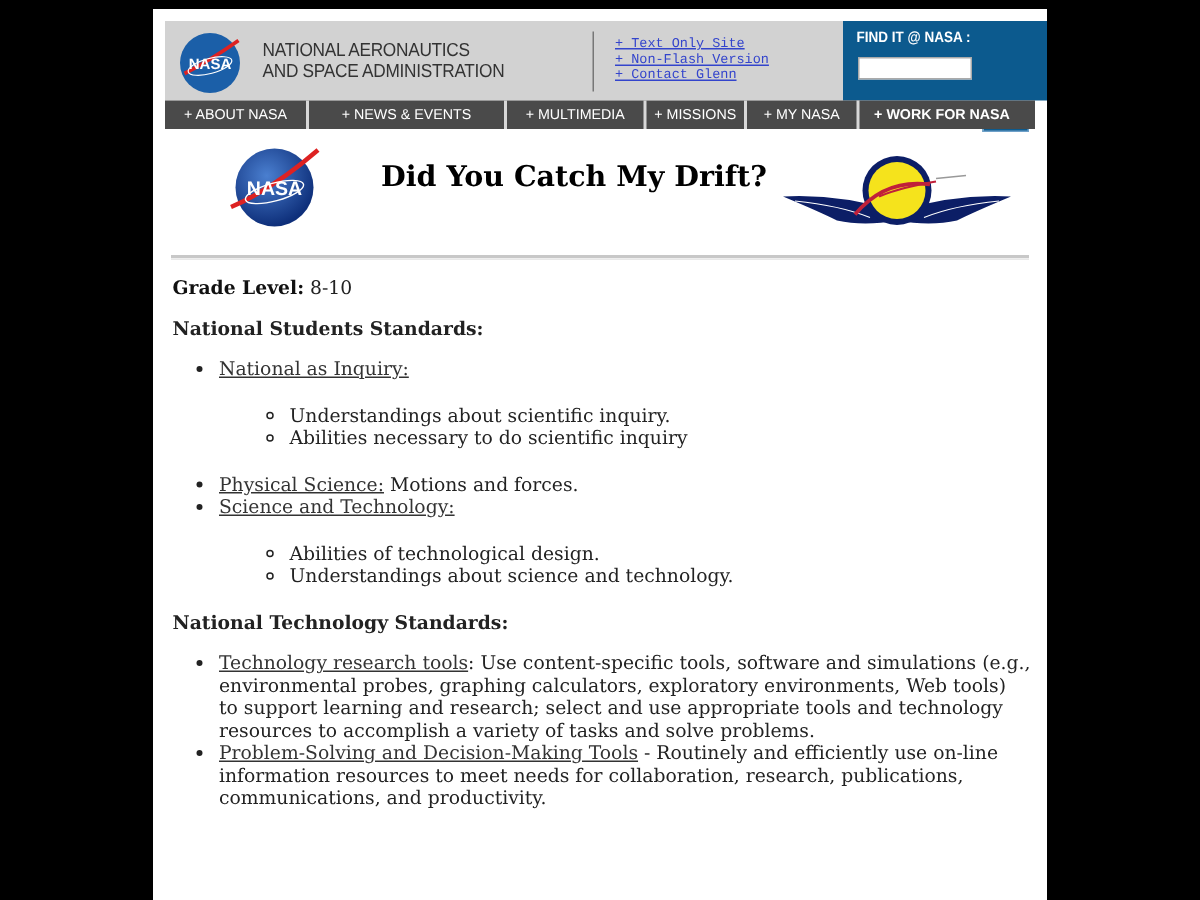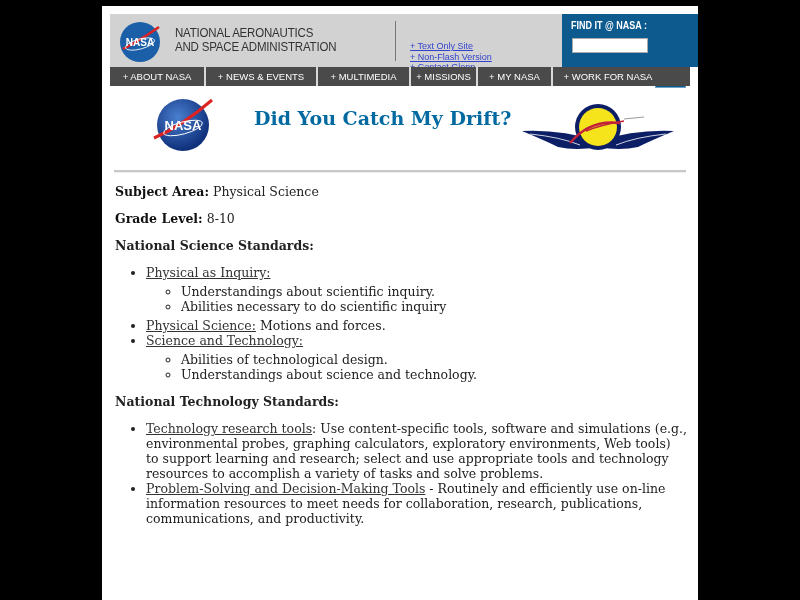--- a/index.html
+++ b/index.html
@@ -2,39 +2,39 @@
 <html><head>
 <meta charset="utf-8">
 <style>
   html, body { margin:0; padding:0; }
   body { width:800px; height:600px; background:#000; overflow:hidden; position:relative; font-family:"DejaVu Serif", serif; }
   .page { position:absolute; left:102px; top:6px; width:596px; height:600px; background:#fff; overflow:hidden; }
   .header { position:absolute; left:8px; top:8px; width:580px; height:53px; background:#d2d2d2; }
   .logo-small { position:absolute; left:9px; top:7px; width:42px; height:42px; }
   .agency { position:absolute; left:65px; top:12px; font-family:"Liberation Sans", sans-serif; font-size:12.5px; line-height:14px; color:#333; letter-spacing:-0.2px; transform:scaleX(0.92); transform-origin:left top; }
   .vsep { position:absolute; left:285px; top:7px; width:1px; height:40px; background:#777; }
-  .quicklinks { position:absolute; left:300px; top:27px; font-family:Liberation Sans, sans-serif; font-size:9px; line-height:10.5px; }
+  .quicklinks { position:absolute; left:300px; top:10px; font-family:Liberation Mono, monospace; font-size:9px; line-height:10.5px; }
   .quicklinks a { display:block; color:#3344cc; text-decoration:underline; }
   .find-panel { position:absolute; left:452px; top:0; width:148px; height:53px; background:#0c5a8e; }
   .find-label { position:absolute; left:9px; top:6px; color:#fff; font-family:"Liberation Sans", sans-serif; font-size:10px; font-weight:bold; transform:scaleX(0.9); transform-origin:left top; }
   .find-input { position:absolute; left:10px; top:24px; width:74px; height:13px; border:1px solid #aaa; background:#fff; padding:0; margin:0; }
   .go-btn { position:absolute; left:93px; top:23px; width:29px; height:15px; border:1px solid #6ea0c8; background:#0c5a8e; color:#fff; font-family:Liberation Sans, sans-serif; font-size:9.5px; text-align:center; line-height:15px; padding:0;margin-top:34px; }
   .nav { position:absolute; left:8px; top:61px; width:580px; height:19px; background:#4a4a4a; display:flex; }
   .nav-item { height:19px; line-height:19px; color:#fff; font-family:"Liberation Sans", sans-serif; font-size:9.5px; text-align:center; border-right:2px solid #d8d8d8; box-sizing:border-box; white-space:nowrap; }
-  .nav-item:last-child { border-right:none; }
+  .nav-item:last-child { border-right:none;font-weight:bold; }
   .banner-logo { position:absolute; left:50px; top:90px; width:62px; height:58px; }
-  .page-title { position:absolute; left:152px; top:101px; font-family:"DejaVu Serif", serif; font-weight:bold; font-size:19px; color:#0369a1; }
+  .page-title { position:absolute; left:152px; top:101px; font-family:"DejaVu Serif", serif; font-weight:bold; font-size:19px; color:#000000; }
   .aero-logo { position:absolute; left:418px; top:95px; width:156px; height:58px; }
   .hr { position:absolute; left:12px; top:164px; width:572px; height:2px; background:#c8c8c8; border-bottom:1px solid #eee; }
   .content { position:absolute; left:13px; top:178px; width:572px; font-family:"DejaVu Serif", serif; font-size:12.5px; line-height:15px; color:#222; }
   .content p { margin:0 0 12px 0; }
   .content b { color:#111; }
   .content h4 { margin:0 0 12px 0; font-size:12.5px; }
   .content ul { margin:0 0 12px 0; padding-left:31px; }
-  .content ul ul { margin:4px; padding-left:31px; list-style-type:circle; }
+  .content ul ul { margin:16px; padding-left:31px; list-style-type:circle; }
   .content li { margin:0; }
   .content a { color:#333; text-decoration:underline; }
   .indent { padding-left:31px; }
 </style>
 </head>
 <body>
 
 <div class="page">
 
   <div class="header">
@@ -56,21 +56,21 @@
     </div>
     <div class="find-panel">
       <div class="find-label">FIND IT @ NASA :</div>
       <input class="find-input" type="text" value="" style="">
       <div class="go-btn">+ GO</div>
     </div>
   </div>
 
   <div class="nav">
     <div class="nav-item" style="width:96px">+ ABOUT NASA</div>
-    <div class="nav-item" style="width:112px">+ NEWS &amp; EVENTS</div>
+    <div class="nav-item" style="width:132px">+ NEWS &amp; EVENTS</div>
     <div class="nav-item" style="width:93px">+ MULTIMEDIA</div>
     <div class="nav-item" style="width:67px">+ MISSIONS</div>
     <div class="nav-item" style="width:75px">+ MY NASA</div>
     <div class="nav-item" style="width:110px">+ WORK FOR NASA</div>
   </div>
 
   <svg class="banner-logo" viewBox="0 0 62 58">
     <defs>
       <radialGradient id="g1" cx="40%" cy="35%" r="65%">
         <stop offset="0" stop-color="#4a7fd0"></stop>
@@ -92,26 +92,25 @@
     <circle cx="78" cy="26" r="23" fill="#0c1e66"></circle>
     <circle cx="78" cy="26" r="19" fill="#f5e31c"></circle>
     <path d="M50 42 Q70 18 100 22" stroke="#c0203a" stroke-width="2.5" fill="none"></path>
     <path d="M66 30 Q80 24 104 20" stroke="#c0203a" stroke-width="1.5" fill="none"></path>
     <path d="M104 18 L124 16" stroke="#999" stroke-width="1" fill="none"></path>
   </svg>
 
   <div class="hr"></div>
 
   <div class="content">
-    <p><b>Subject Area:</b><span> Physical Science</span></p>
     <p><b>Grade Level:</b><span> 8-10</span></p>
-    <h4>National Science Standards:</h4>
+    <h4>National Students Standards:</h4>
     <ul>
       <li>
-        <a>Physical as Inquiry:</a>
+        <a>National as Inquiry:</a>
         <ul>
           <li>Understandings about scientific inquiry.</li>
           <li>Abilities necessary to do scientific inquiry</li>
         </ul>
       </li>
       <li><a>Physical Science:</a><span> Motions and forces.</span></li>
       <li>
         <a>Science and Technology:</a>
         <ul>
           <li>Abilities of technological design.</li>

